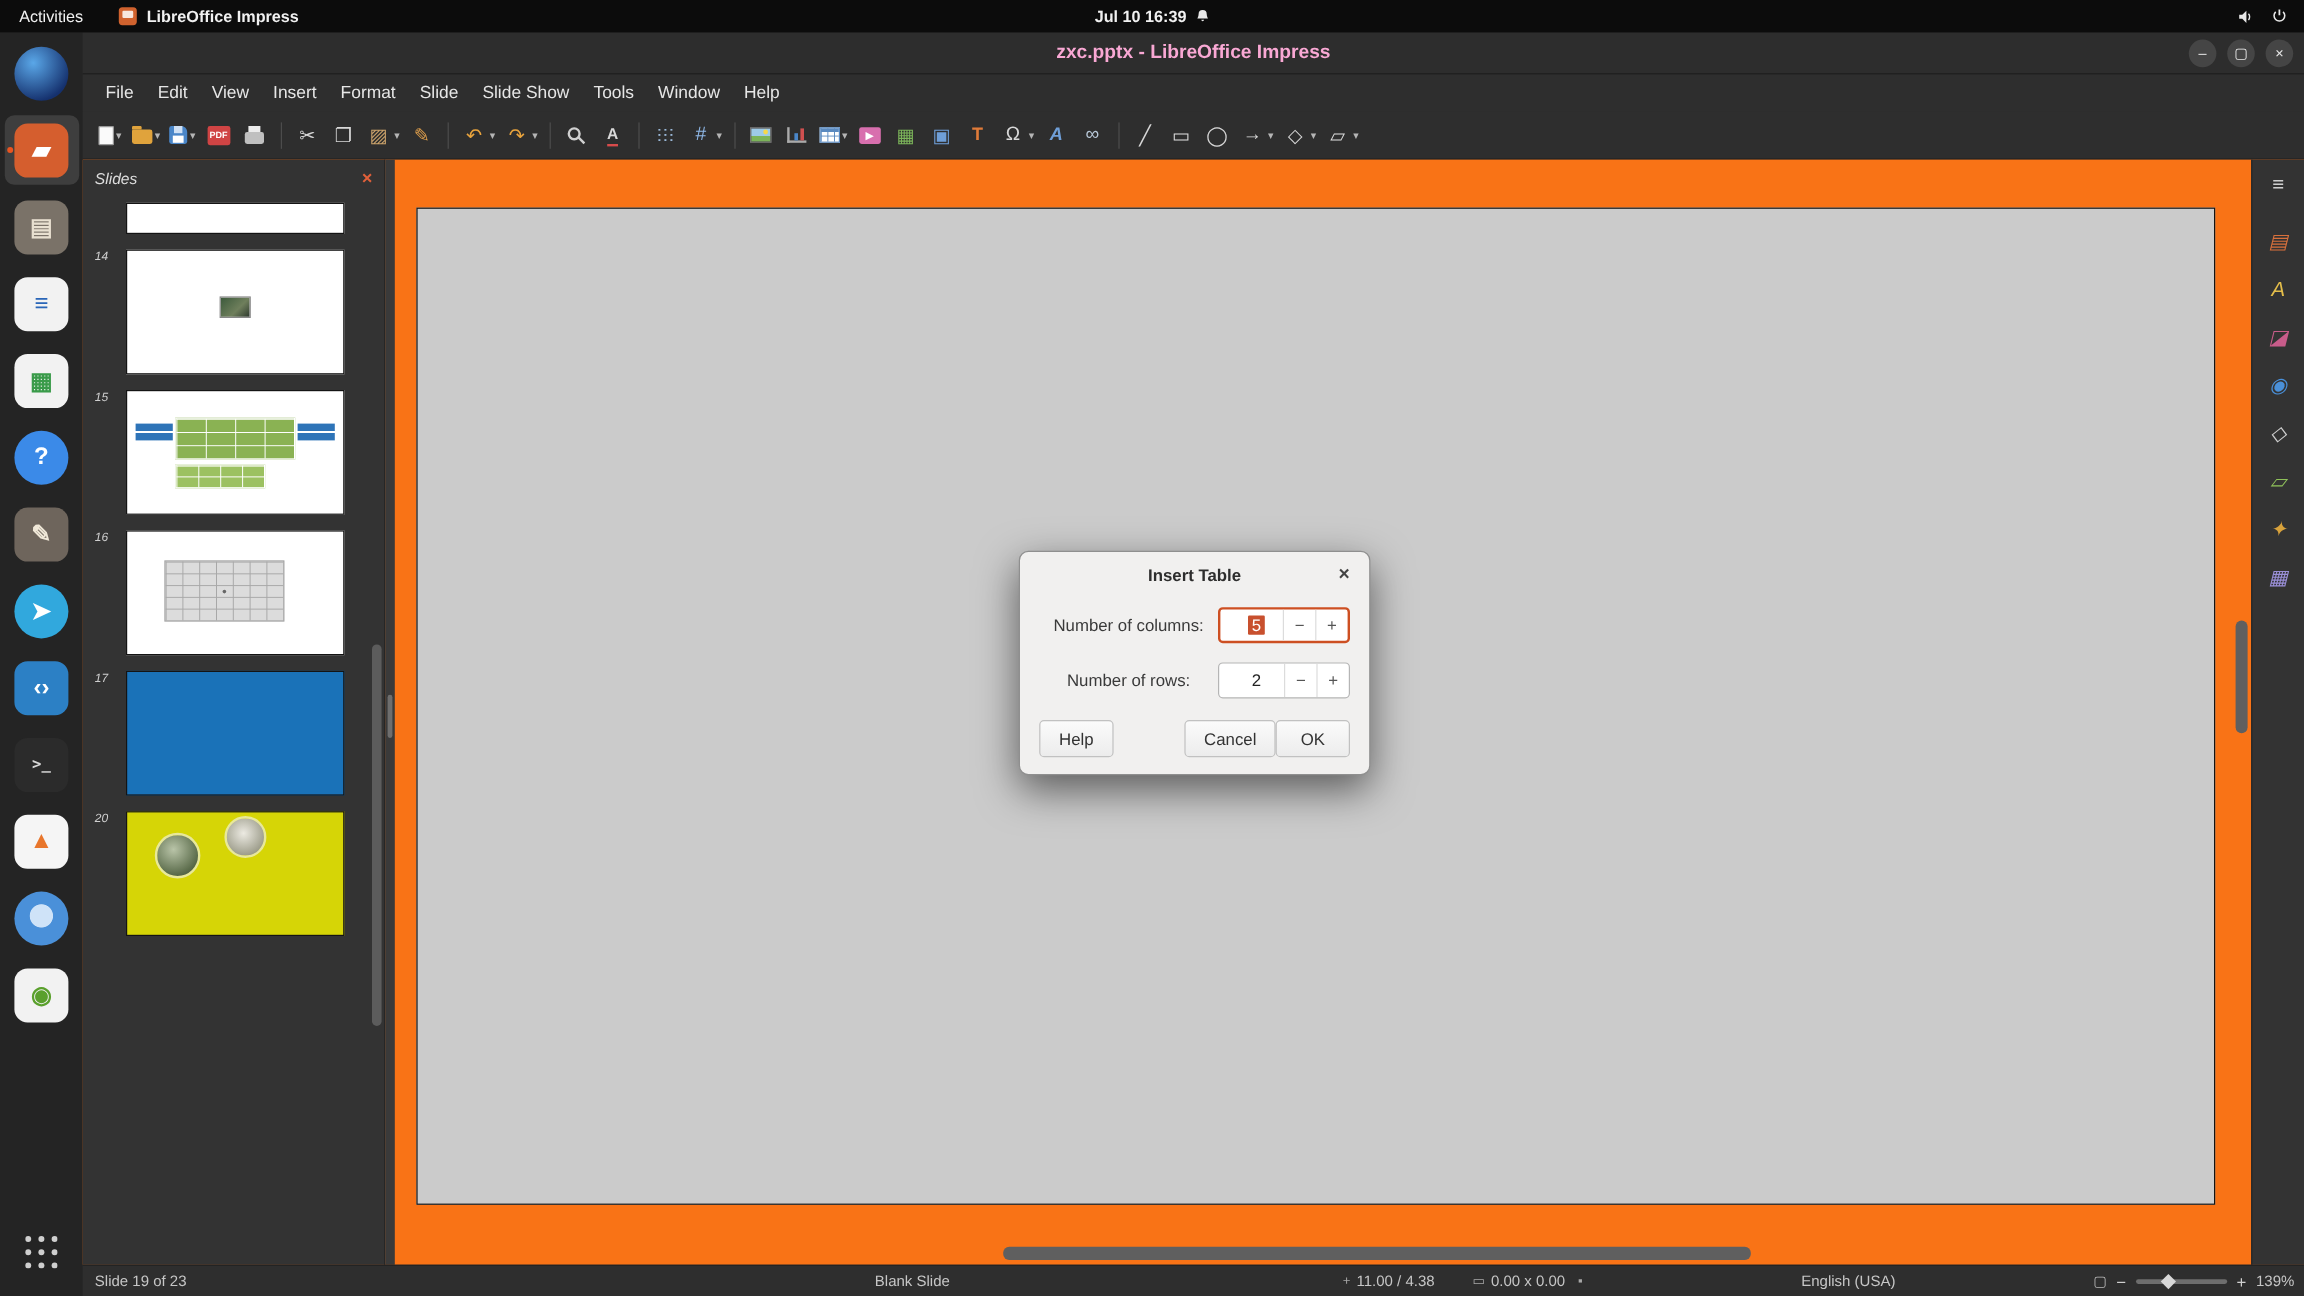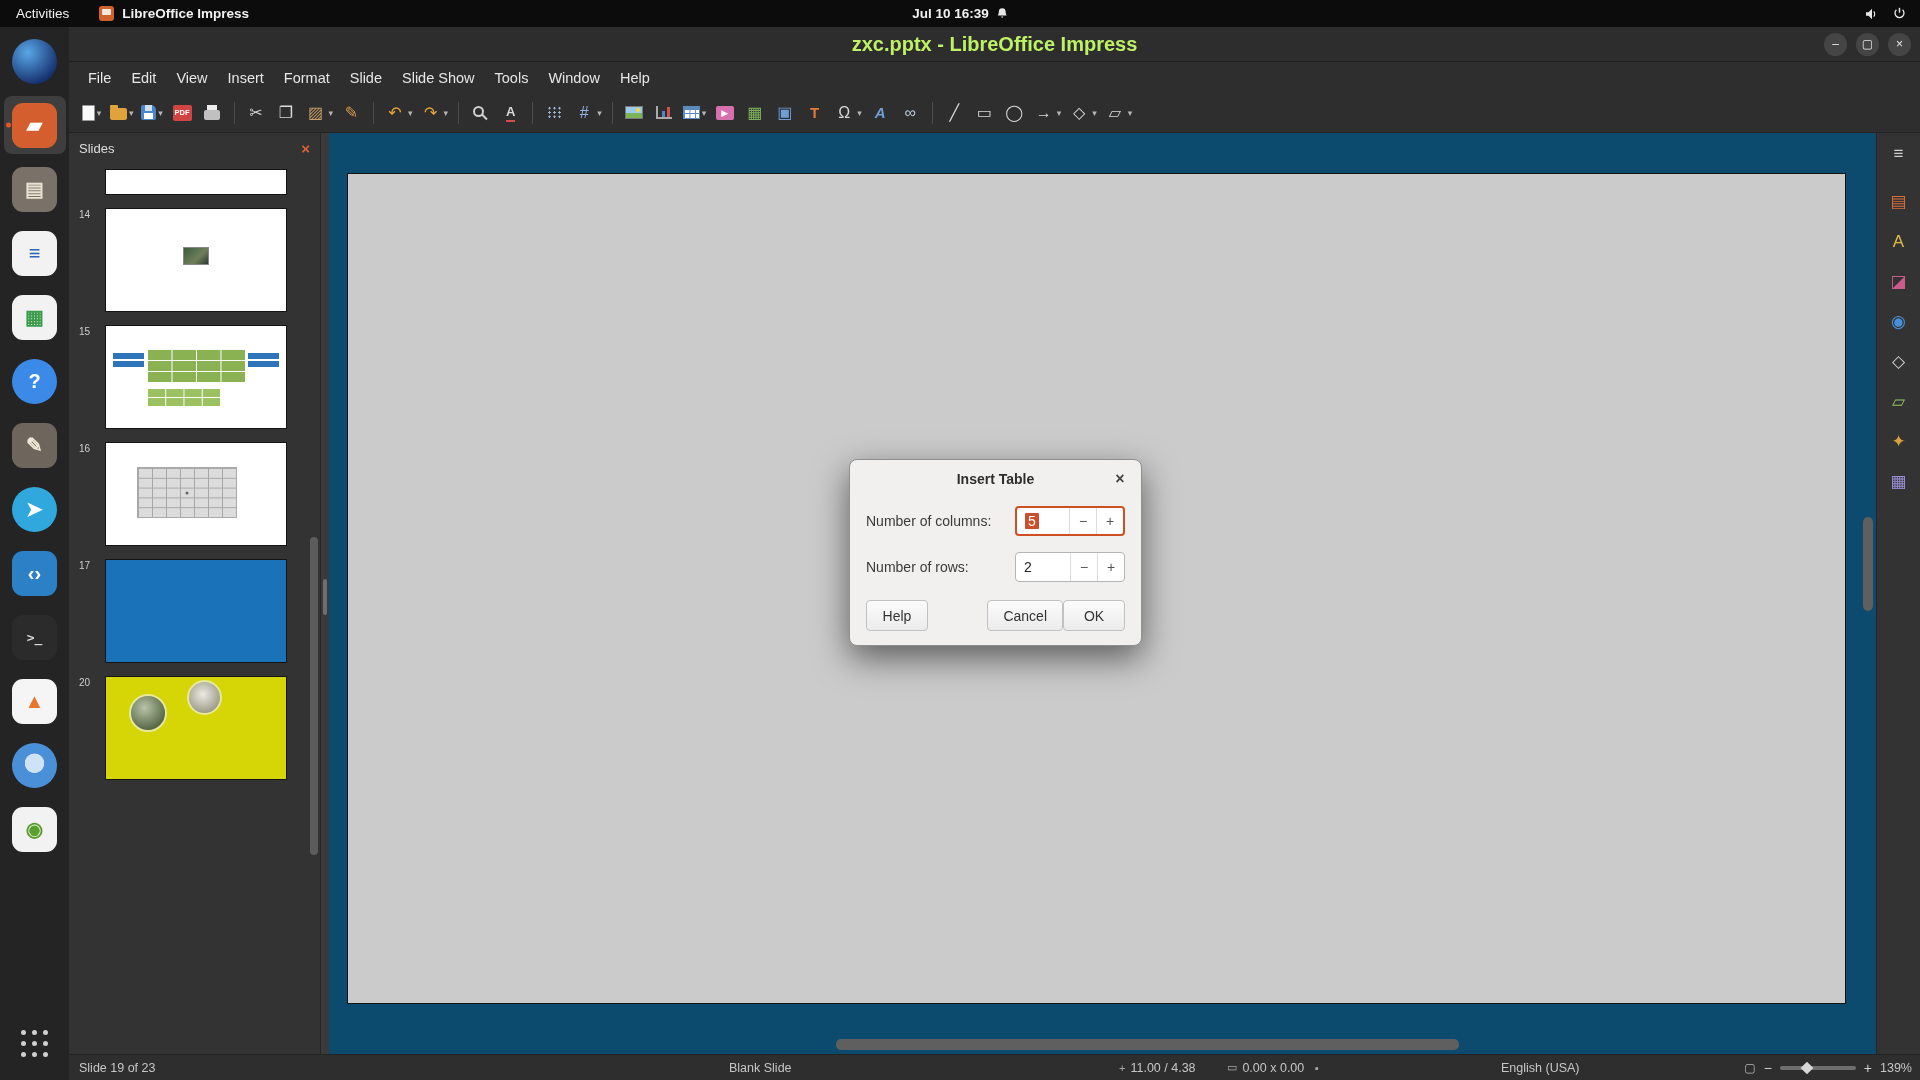--- a/index.html
+++ b/index.html
@@ -27,21 +27,21 @@
   .dock-icon { width:45px; height:45px; border-radius:11px; display:flex; align-items:center; justify-content:center; font-size:20px; font-weight:bold; overflow:hidden; }
   .shape-circle { border-radius:50%; }
   .dock-item:last-child { margin-top:auto; }
   .app-grid { display:grid; grid-template-columns:repeat(3,5px); gap:6px; background:transparent !important; width:auto; height:auto; border-radius:0; }
   .app-dot { width:5px; height:5px; border-radius:50%; background:#cfcfcf; }
   .terminal-font { font-family:"DejaVu Sans Mono", monospace; font-size:13px; }
 
   
   .window { flex:1; display:flex; flex-direction:column; background:#2e2e2e; min-width:0; }
   .titlebar { height:35px; background:#2d2d2d; border-bottom:1px solid #1e1e1e; position:relative; display:flex; align-items:center; }
-  .win-title { position:absolute; left:50%; transform:translateX(-50%); color:#bef264; font-size:20px; font-weight:bold; }
+  .win-title { position:absolute; left:50%; transform:translateX(-50%); color:#f9a8d4; font-size:16px; font-weight:bold; }
   .win-btns { position:absolute; right:9px; display:flex; gap:9px; }
   .win-btn { width:23px; height:23px; border-radius:50%; background:#454545; color:#e8e8e8; display:flex; align-items:center; justify-content:center; font-size:12px; line-height:1; }
 
   .menubar { height:31px; background:#2e2e2e; display:flex; align-items:center; padding-left:9px; color:#e6e6e6; font-size:14.5px; }
   .menu-item { padding:4px 10px; border-radius:3px; }
 
   .toolbar { height:40px; background:#2e2e2e; border-bottom:1px solid #222; display:flex; align-items:center; padding:0 8px; }
   .tb-group { display:flex; align-items:center; gap:1px; }
   .tb-sep { width:1px; height:22px; background:#4c4c4c; margin:0 7px; }
   .tb-btn { height:30px; min-width:29px; padding:0 3px; display:flex; align-items:center; justify-content:center; gap:2px; border-radius:4px; }
@@ -66,21 +66,21 @@
   .gi-insert-image::after { content:""; position:absolute; top:1px; right:2px; width:4px; height:4px; border-radius:50%; background:#f5d84a; }
   .gi-insert-chart { width:16px; height:13px; border-left:2px solid #aaa; border-bottom:2px solid #aaa; display:flex; align-items:flex-end; gap:2px; padding-left:2px; }
   .gi-insert-chart::before { content:""; width:3px; height:6px; background:#4a86c8; }
   .gi-insert-chart::after { content:""; width:3px; height:10px; background:#d05050; }
   .gi-insert-table { width:17px; height:13px; border:1px solid #5a8ac0; background-color:#fff; background-image:linear-gradient(#5a8ac0 1px, transparent 1px), linear-gradient(90deg,#5a8ac0 1px, transparent 1px); background-size:5.5px 6px; box-shadow:inset 0 3px 0 #5a8ac0; }
   .gi-insert-media { width:18px; height:14px; background:#d86fae; border-radius:2px; font-size:9px; }
   .gi-insert-textbox { font-weight:bold; font-size:15px; }
   .gi-fontwork { font-weight:bold; font-size:15px; font-style:italic; }
 
   
-  .content { flex:1; display:flex; min-height:0; background:#0c4a6e; position:relative; }
+  .content { flex:1; display:flex; min-height:0; background:#f97316; position:relative;font-style:italic; }
 
   .slides-panel { width:252px; background:#333; border-right:1px solid #262626; display:flex; flex-direction:column; position:relative; }
   .panel-header { height:30px; display:flex; align-items:center; padding:0 10px; color:#dedede; font-size:13px; flex-shrink:0; }
   .panel-close { margin-left:auto; color:#e0603a; font-size:15px; font-weight:bold; line-height:1; }
   .slide-list { flex:1; overflow:hidden; padding:2px 14px 0 6px; }
   .slide-item { display:flex; gap:4px; padding:4px 2px 6px 4px; margin-bottom:3px; border-radius:2px; }
   .slide-num { width:22px; color:#cfcfcf; font-size:10px; padding-top:1px; flex-shrink:0; }
   .thumb { width:182px; height:104px; background:#fff; border:1px solid #141414; position:relative; flex-shrink:0; }
   .v-partial .thumb { height:26px; }
   .v-partial .slide-num { visibility:hidden; }
@@ -130,21 +130,21 @@
   .sb-zoomgrp { right:8px; gap:8px; }
   .zslider { width:76px; height:4px; background:#6e6e6e; border-radius:2px; position:relative; display:inline-block; }
   .zthumb { position:absolute; left:36%; top:50%; width:9px; height:9px; background:#d8d8d8; transform:translate(-50%,-50%) rotate(45deg); }
   .zminus,.zplus { font-size:14px; color:#d0d0d0; }
   .zfit { font-size:12px; color:#b8b8b8; }
 
   
   .dialog { position:absolute; left:849px; top:459px; width:293px; background:#f1f0ef; border:1px solid #8f8f8f; border-radius:8px; box-shadow:0 12px 34px rgba(0,0,0,.55); z-index:60; color:#333; font-size:14px; }
   .dlg-title { height:38px; display:flex; align-items:center; justify-content:center; font-weight:bold; color:#2d2d2d; position:relative; }
   .dlg-close { position:absolute; right:10px; top:50%; transform:translateY(-50%); width:22px; height:22px; display:flex; align-items:center; justify-content:center; color:#444; font-size:16px; border-radius:4px; }
-  .dlg-body { padding:8px 16px 0; }
+  .dlg-body { padding:8px 16px 0;text-align:center; }
   .dlg-row { display:flex; align-items:center; margin-bottom:16px; }
   .dlg-label { flex:1; color:#3a3a3a; }
   .spinbox { display:flex; align-items:center; width:110px; height:30px; background:#fff; border:1px solid #b5b5b5; border-radius:4px; overflow:hidden; flex-shrink:0; }
   .spinbox.focused { border:2px solid #cd4f22; }
   .spin-value { flex:1; padding-left:8px; color:#222; }
   .spin-value .sel { background:#c8502e; color:#fff; padding:0 3px; border-radius:1px; }
   .spin-btn { width:27px; align-self:stretch; display:flex; align-items:center; justify-content:center; color:#555; border-left:1px solid #dcdcdc; font-size:14px; }
   .dlg-buttons { display:flex; align-items:center; padding:2px 16px 14px; }
   .dlg-btn { height:31px; min-width:62px; padding:0 15px; border:1px solid #c1c1c1; border-radius:4px; background:linear-gradient(#fbfbfb,#ececec); color:#333; display:flex; align-items:center; justify-content:center; }
   .btn-help { margin-right:auto; }

